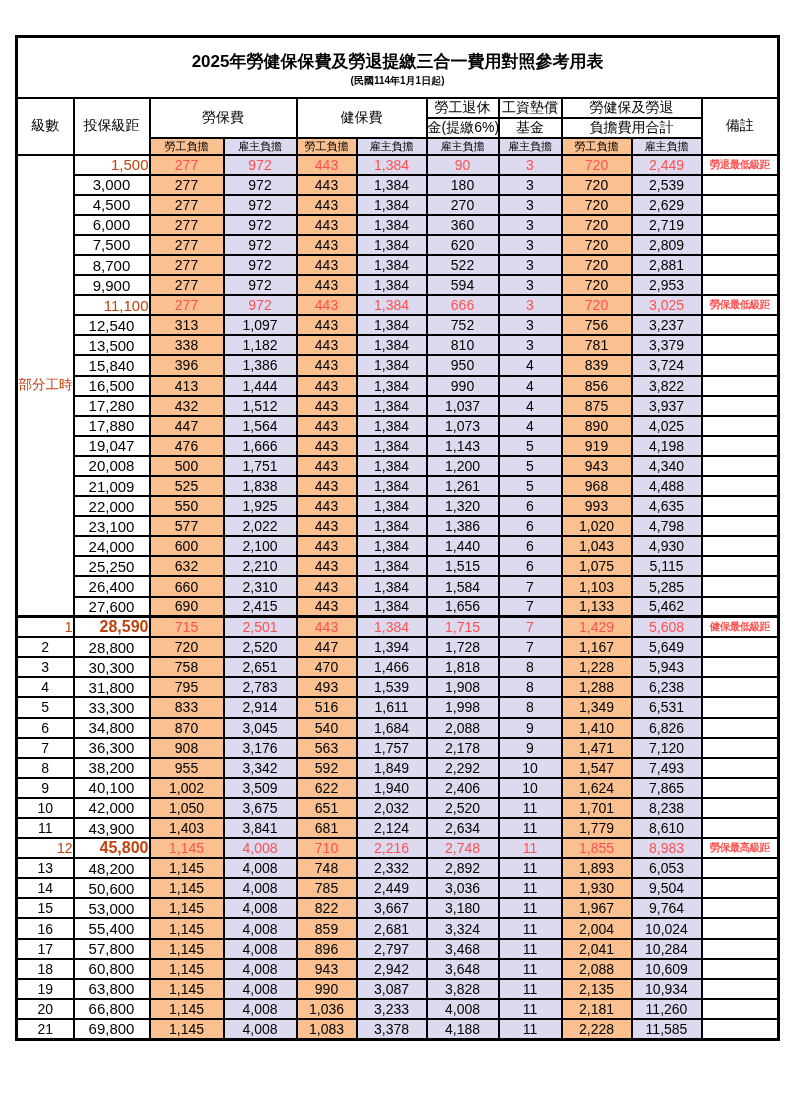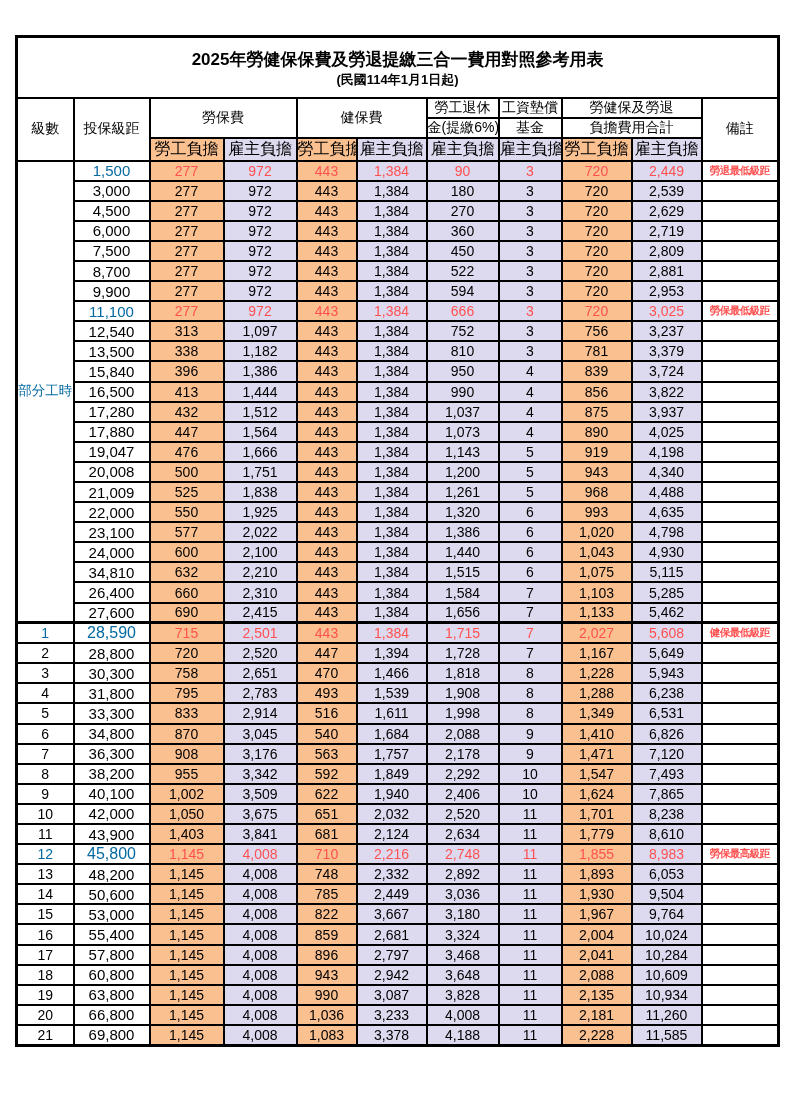--- a/index.html
+++ b/index.html
@@ -13,30 +13,30 @@
     position:absolute; left:15px; top:35px;
     border-collapse:collapse; table-layout:fixed; width:762px;
     border:3px solid #000;
   }
   td, th {
     border:2px solid #000; text-align:center; vertical-align:middle;
     padding:0; overflow:hidden; white-space:nowrap; color:#000;
   }
   .title-cell { height:61px; background:#fff; }
   .title-line1 { font-size:17px; font-weight:bold; line-height:1.6; }
-  .title-line2 { font-size:13px; font-weight:bold; line-height:1.15; }
+  .title-line2 { font-size:10px; font-weight:bold; line-height:1.15; }
   thead th { font-size:14px; font-weight:400; height:15px; background:#fff; }
-  thead tr.subhead th { font-size:16px; height:15px; }
+  thead tr.subhead th { font-size:11px; height:15px; }
   tbody td { font-size:14px; height:20.1px; background:#fff; }
   td.c-bracket { font-size:15px; }
-  td.c-bracket.bold { font-weight:normal; font-size:16px; }
+  td.c-bracket.bold { font-weight:bold; font-size:16px; }
   .bg-emp { background:#FAC090 !important; }
   .bg-er  { background:#DDDAF0 !important; }
   tr.red-row td { color:#FF5050; }
-  tr.red-row td.c-bracket, tr.red-row td.level-cell { color:#0369a1; }
+  tr.red-row td.c-bracket, tr.red-row td.level-cell { color:#c2410c;text-align:right; }
   td.c-remark { font-size:10.5px; color:#FF5050; font-weight:bold; letter-spacing:-0.5px;margin-top:33px; }
   tr.sep td { border-top:3px solid #000; }
   td.level-cell { font-size:14px; }
   td.part-time-cell { font-size:13.5px; }
 </style>
 </head>
 <body>
 
 <div class="page">
   <table class="main">
@@ -135,21 +135,21 @@
           <td class="bg-emp">720</td>
           <td class="bg-er">2,719</td>
           <td class="c-remark"></td>
         </tr>
         <tr>
           <td class="c-bracket">7,500</td>
           <td class="bg-emp">277</td>
           <td class="bg-er">972</td>
           <td class="bg-emp">443</td>
           <td class="bg-er">1,384</td>
-          <td class="bg-er">450</td>
+          <td class="bg-er">620</td>
           <td class="bg-er">3</td>
           <td class="bg-emp">720</td>
           <td class="bg-er">2,809</td>
           <td class="c-remark"></td>
         </tr>
         <tr>
           <td class="c-bracket">8,700</td>
           <td class="bg-emp">277</td>
           <td class="bg-er">972</td>
           <td class="bg-emp">443</td>
@@ -322,21 +322,21 @@
           <td class="bg-er">2,100</td>
           <td class="bg-emp">443</td>
           <td class="bg-er">1,384</td>
           <td class="bg-er">1,440</td>
           <td class="bg-er">6</td>
           <td class="bg-emp">1,043</td>
           <td class="bg-er">4,930</td>
           <td class="c-remark"></td>
         </tr>
         <tr>
-          <td class="c-bracket">34,810</td>
+          <td class="c-bracket">25,250</td>
           <td class="bg-emp">632</td>
           <td class="bg-er">2,210</td>
           <td class="bg-emp">443</td>
           <td class="bg-er">1,384</td>
           <td class="bg-er">1,515</td>
           <td class="bg-er">6</td>
           <td class="bg-emp">1,075</td>
           <td class="bg-er">5,115</td>
           <td class="c-remark"></td>
         </tr>
@@ -366,21 +366,21 @@
         </tr>
         <tr class="red-row sep">
           <td class="level-cell">1</td>
           <td class="c-bracket bold">28,590</td>
           <td class="bg-emp">715</td>
           <td class="bg-er">2,501</td>
           <td class="bg-emp">443</td>
           <td class="bg-er">1,384</td>
           <td class="bg-er">1,715</td>
           <td class="bg-er">7</td>
-          <td class="bg-emp">2,027</td>
+          <td class="bg-emp">1,429</td>
           <td class="bg-er">5,608</td>
           <td class="c-remark">健保最低級距</td>
         </tr>
         <tr>
           <td class="level-cell">2</td>
           <td class="c-bracket">28,800</td>
           <td class="bg-emp">720</td>
           <td class="bg-er">2,520</td>
           <td class="bg-emp">447</td>
           <td class="bg-er">1,394</td>

